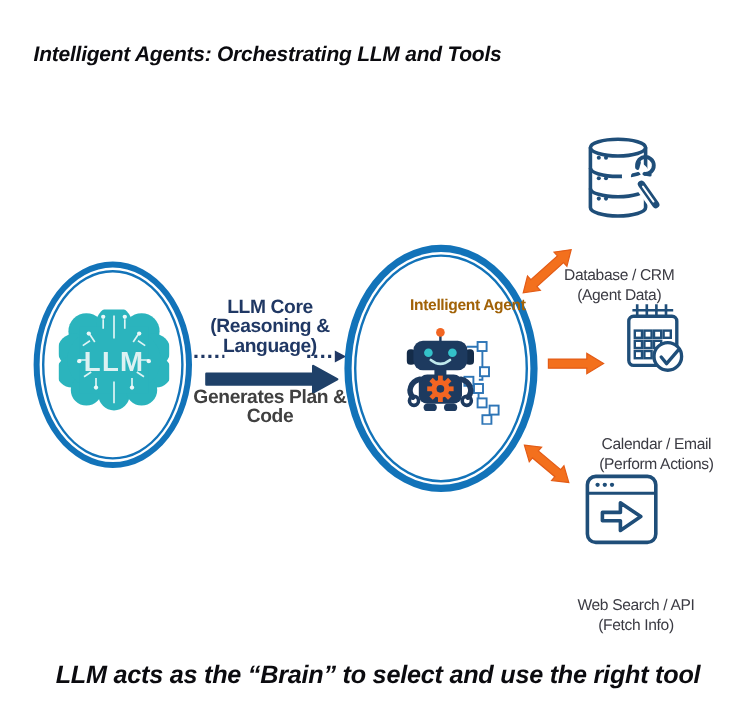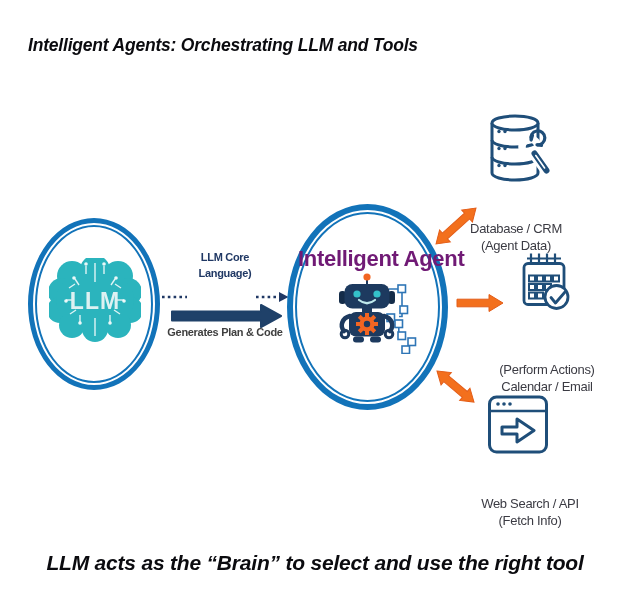--- a/index.html
+++ b/index.html
@@ -3,24 +3,24 @@
 <meta charset="utf-8">
 <style>
   html,body{margin:0;padding:0;background:#fff;}
   #page{position:relative;width:630px;height:594px;background:#fff;overflow:hidden;
         font-family:"Liberation Sans",sans-serif;padding-left:35px;}
   .abs{position:absolute;}
   .title{font-size:17.5px;font-weight:bold;font-style:italic;color:#0b0b0f;letter-spacing:-0.2px;white-space:nowrap;}
   .caption{width:630px;text-align:center;font-size:21px;font-weight:bold;font-style:italic;color:#0b0b0f;letter-spacing:-0.2px;white-space:nowrap;}
   .ring-outer{border-radius:50%;background:#fff;}
   .ring-inner{position:absolute;top:2px;left:2px;right:2px;bottom:2px;border-radius:50%;}
-  .midtext{width:150px;text-align:center;font-size:11px;font-weight:600;line-height:16px;letter-spacing:-0.3px;}
+  .midtext{width:150px;text-align:center;font-size:16px;font-weight:600;line-height:16px;letter-spacing:-0.3px;}
   .corecolor{color:#203864;}
   .gencolor{color:#404040;}
-  .agent-title{width:140px;text-align:right;font-size:22px;font-weight:bold;color:#701a75;letter-spacing:-0.3px;white-space:nowrap;}
+  .agent-title{width:140px;text-align:right;font-size:13px;font-weight:bold;color:#a16207;letter-spacing:-0.3px;white-space:nowrap;}
   .toollabel{width:150px;text-align:center;font-size:13px;color:#3b3b43;line-height:17px;letter-spacing:-0.3px;margin-top:32px;}
   svg{display:block;}
 </style>
 </head>
 <body>
 
 <div id="page">
 
   <div class="abs title" style="left:28px;top:35px;">Intelligent Agents: Orchestrating LLM and Tools</div>
 
@@ -68,20 +68,21 @@
       <circle cx="80" cy="323" r="1.8"></circle>
         <circle cx="110" cy="323" r="1.8"></circle>
       <circle cx="74" cy="278" r="1.8"></circle>
         <circle cx="116" cy="278" r="1.8"></circle>
     </g>
     <text x="95" y="309" text-anchor="middle" font-family="Liberation Sans, sans-serif" font-size="23" font-weight="bold" fill="#ddf1f2" letter-spacing="1">LLM</text>
   </svg>
 
   <div class="abs midtext corecolor" style="left:150px;top:249px;">
     <div>LLM Core</div>
+    <div>(Reasoning &amp;</div>
     <div>Language)</div>
   </div>
 
   <svg class="abs" style="left:158px;top:288px;" width="136" height="18" viewBox="158 288 136 18">
     <line x1="162" y1="297" x2="187" y2="297" stroke="#203864" stroke-width="2.6" stroke-dasharray="2.6,3.2"></line>
     <line x1="256" y1="297" x2="279" y2="297" stroke="#203864" stroke-width="2.6" stroke-dasharray="2.6,3.2"></line>
     <polygon points="279,292 288.5,297 279,302" fill="#203864"></polygon>
   </svg>
 
   <svg class="abs" style="left:168px;top:300px;" width="120" height="32" viewBox="168 300 120 32">
@@ -213,22 +214,22 @@
       <rect x="529" y="284" width="6" height="6"></rect>
         <rect x="537" y="284" width="6" height="6"></rect>
       <rect x="545" y="284" width="6" height="6"></rect>
       <rect x="529" y="292.5" width="6" height="6"></rect>
         <rect x="537" y="292.5" width="6" height="6"></rect>
     </g>
     <circle cx="556.5" cy="297" r="11.5" fill="#ffffff" stroke="#1f4e79" stroke-width="2.8"></circle>
     <path d="M551,297.5 l4.5,5.5 l9.5,-11" fill="none" stroke="#1f4e79" stroke-width="2.8" stroke-linecap="round" stroke-linejoin="round"></path>
   </svg>
   <div class="abs toollabel" style="left:472px;top:329px;">
+    <div>Calendar / Email</div>
     <div>(Perform Actions)</div>
-    <div>Calendar / Email</div>
   </div>
 
   <svg class="abs" style="left:486px;top:394px;" width="64" height="62" viewBox="486 394 64 62">
     <rect x="489.5" y="397" width="57" height="55" rx="7" fill="#ffffff" stroke="#1f4e79" stroke-width="3"></rect>
     <line x1="489.5" y1="411" x2="546.5" y2="411" stroke="#1f4e79" stroke-width="2.4"></line>
     <g fill="#1f4e79">
       <circle cx="498" cy="404" r="1.8"></circle>
         <circle cx="504" cy="404" r="1.8"></circle>
         <circle cx="510" cy="404" r="1.8"></circle>
     </g>

